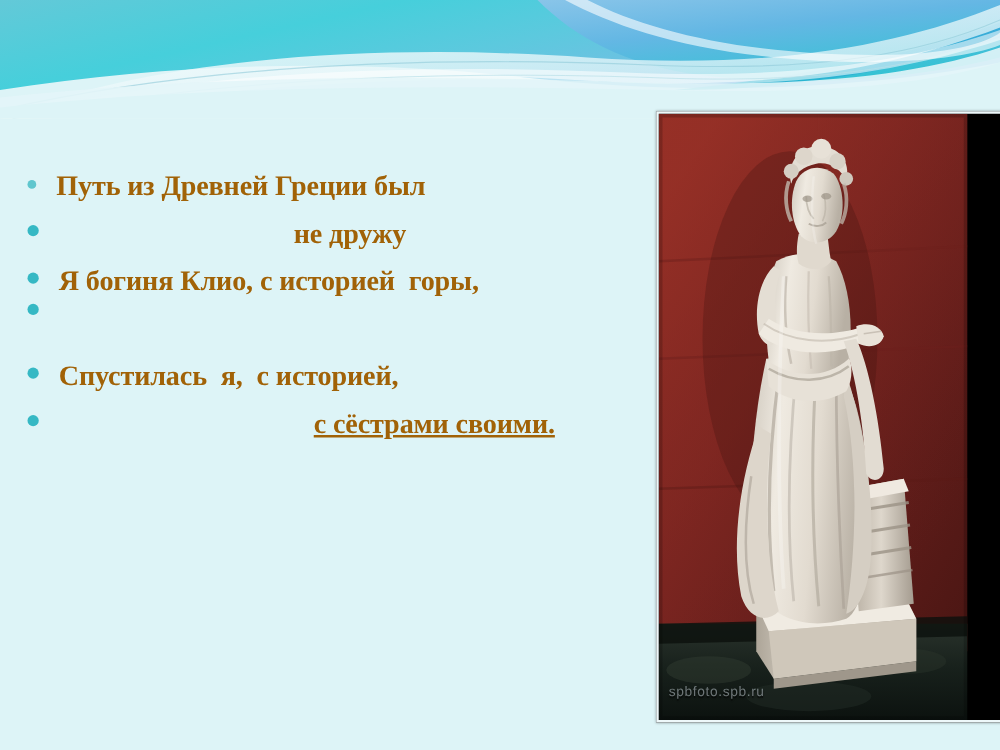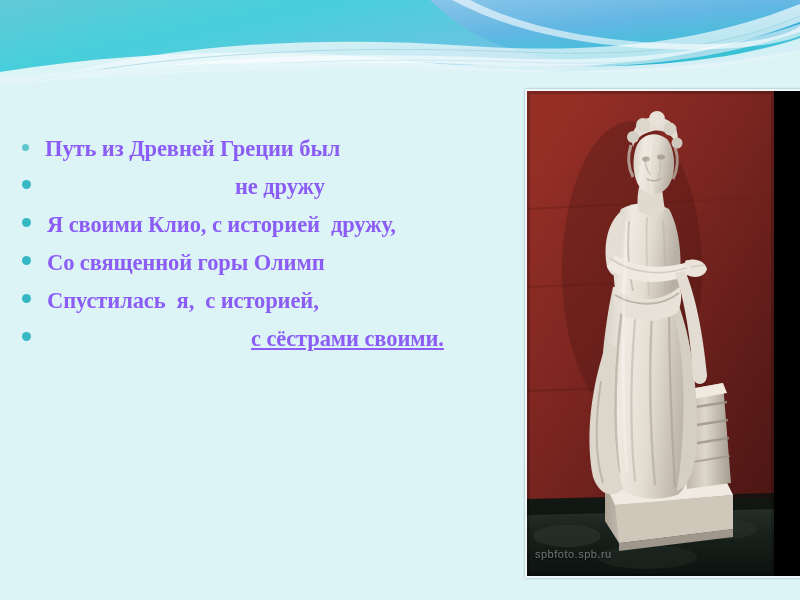--- a/index.html
+++ b/index.html
@@ -59,21 +59,21 @@
     width: 7px;
     height: 7px;
     background: #5fc6ce;
   }
   .bullet-text {
     flex: 1 1 auto;
     font-family: "Liberation Serif", serif;
     font-weight: bold;
     font-size: 22.5px;
     line-height: 30px;
-    color: #8b5cf6;
+    color: #a16207;
     white-space: pre;
     letter-spacing: -0.1px;
   }
   .bullet-text.indent-a { padding-left: 188px; }
   .bullet-text.indent-b { padding-left: 204px; text-decoration: underline; }
 
   
   #statue-photo {
     position: absolute;
     left: 525px;
@@ -160,26 +160,25 @@
       <span class="bullet-text">Путь из Древней Греции был</span>
     </div>
 
     <div class="bullet-row">
       <span class="bullet-dot"></span>
       <span class="bullet-text indent-a">не дружу</span>
     </div>
 
     <div class="bullet-row">
       <span class="bullet-dot"></span>
-      <span class="bullet-text">Я своими Клио, с историей  дружу,</span>
-    </div>
-
-    <div class="bullet-row">
-      <span class="bullet-dot"></span>
-      <span class="bullet-text">Со священной горы Олимп</span>
+      <span class="bullet-text">Я богиня Клио, с историей  горы,</span>
+    </div>
+
+    <div class="bullet-row">
+      <span class="bullet-dot"></span>
     </div>
 
     <div class="bullet-row">
       <span class="bullet-dot"></span>
       <span class="bullet-text">Спустилась  я,  с историей,</span>
     </div>
 
     <div class="bullet-row">
       <span class="bullet-dot"></span>
       <span class="bullet-text indent-b">с сёстрами своими.</span>

